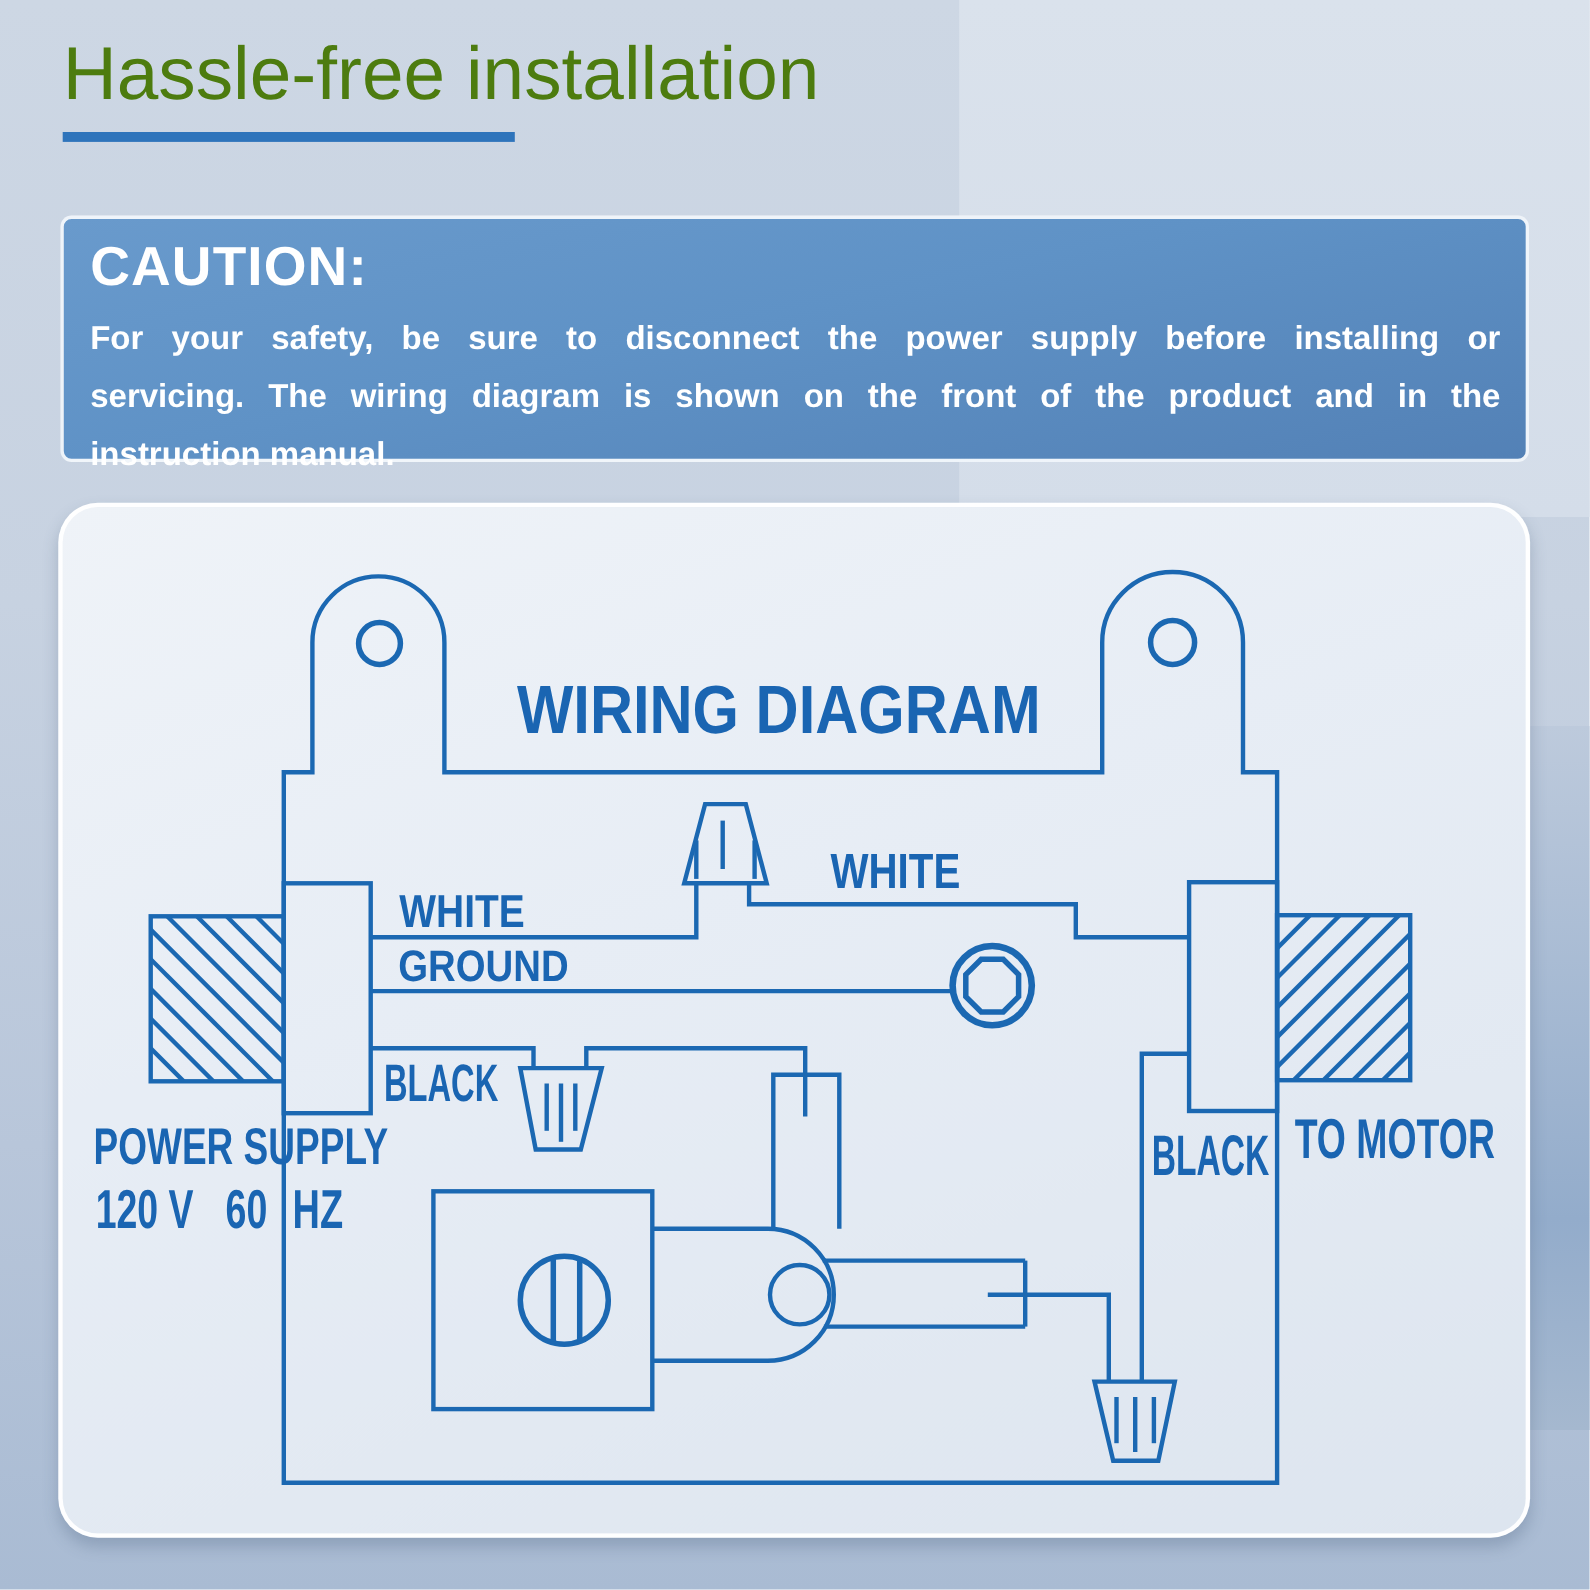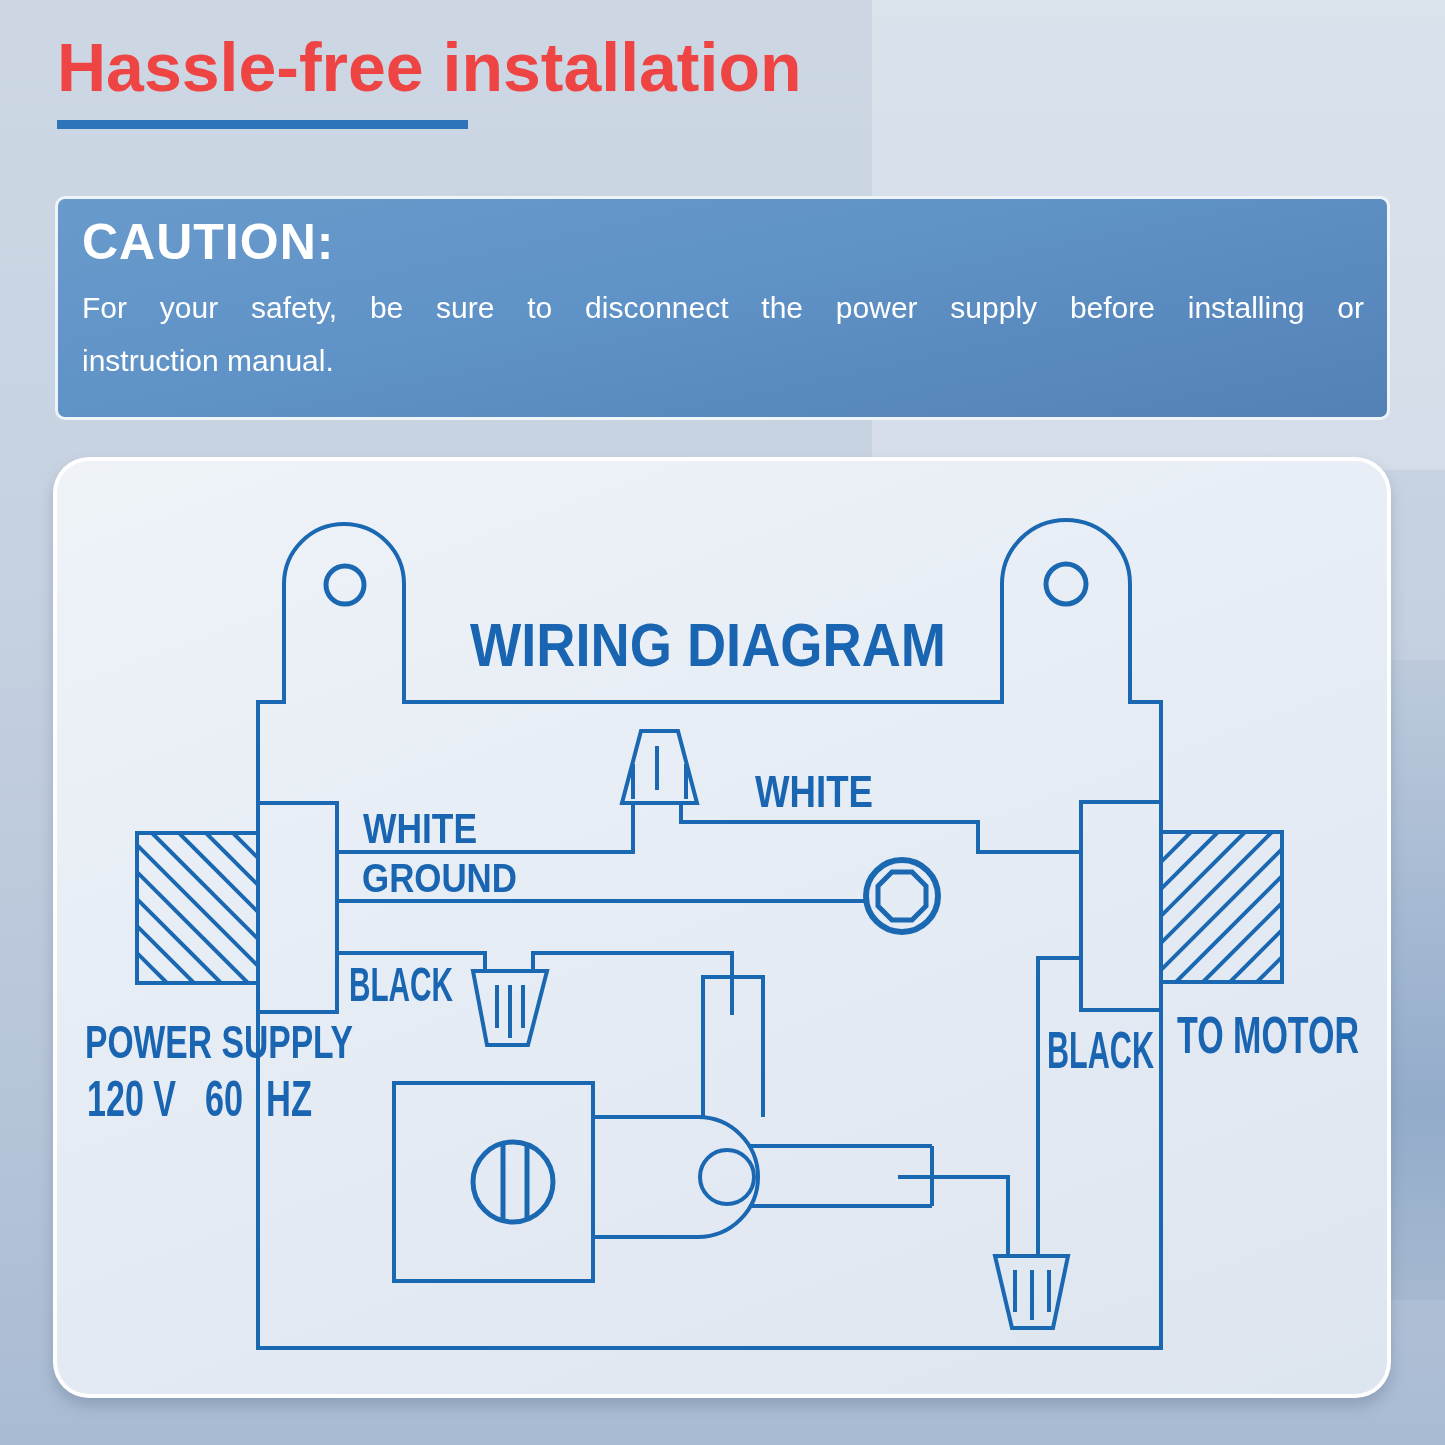--- a/index.html
+++ b/index.html
@@ -3,30 +3,30 @@
 <meta charset="utf-8">
 <style>
   html,body{margin:0;padding:0;}
   body{width:1445px;height:1445px;position:relative;overflow:hidden;
        font-family:"Liberation Sans",sans-serif;
        background:linear-gradient(180deg,#cdd7e4 0%,#c7d2e1 38%,#b8c6da 72%,#a9bbd3 100%);}
   .bg-band-right{position:absolute;left:872px;top:0;width:573px;height:470px;
        background:linear-gradient(180deg,#dae2ec 0%,#d4dde9 100%);}
   .bg-strip-right{position:absolute;left:1390px;top:660px;width:55px;height:640px;
        background:linear-gradient(180deg,#bdcadc 0%,#93accb 70%,#a5b8cf 100%);}
-  .page-title{position:absolute;left:57px;top:28px;font-size:68px;font-weight:bold;
-       color:#ef4444;letter-spacing:0px;white-space:nowrap;text-align:right;}
+  .page-title{position:absolute;left:57px;top:28px;font-size:68px;font-weight:normal;
+       color:#4d7c0f;letter-spacing:0px;white-space:nowrap;text-align:right;}
   .title-underline{position:absolute;left:57px;top:120px;width:411px;height:9px;background:#2e74bb;}
   .caution-box{position:absolute;left:55px;top:196px;width:1335px;height:224px;box-sizing:border-box;
        border:3px solid rgba(255,255,255,.9);border-radius:10px;
        background:linear-gradient(168deg,#699acc 0%,#5f92c6 45%,#5381b6 100%);
        color:#fff;padding:14px 24px 0 24px;}
   .caution-heading{font-size:50px;font-weight:bold;letter-spacing:1px;}
   .caution-body{margin-top:10px;width:1282px;}
-  .caution-line{font-size:30px;font-weight:normal;line-height:53px;white-space:nowrap;
+  .caution-line{font-size:30px;font-weight:bold;line-height:53px;white-space:nowrap;
        text-align:justify;text-align-last:justify;}
   .caution-line.last{text-align:center;text-align-last:left;white-space:normal;}
   .wiring-panel{position:absolute;left:53px;top:457px;width:1338px;height:941px;box-sizing:border-box;
        border:4px solid rgba(255,255,255,.95);border-radius:36px;
        background:linear-gradient(160deg,#eff3f8 0%,#e7edf5 40%,#dde5ef 100%);
        box-shadow:0 8px 14px rgba(70,90,120,.28);}
   svg.diagram{position:absolute;left:0;top:0;width:1445px;height:1445px;}
   svg.diagram *{vector-effect:none;}
   .ln{stroke:#1b68b2;stroke-width:4;fill:none;}
   .ln5{stroke:#1b68b2;stroke-width:5;fill:none;}
@@ -39,20 +39,21 @@
 <div class="bg-band-right"></div>
 <div class="bg-strip-right"></div>
 
 <div class="page-title">Hassle-free installation</div>
 <div class="title-underline"></div>
 
 <div class="caution-box">
   <div class="caution-heading">CAUTION:</div>
   <div class="caution-body">
     <div class="caution-line">For your safety, be sure to disconnect the power supply before installing or</div>
+    <div class="caution-line">servicing. The wiring diagram is shown on the front of the product and in the</div>
     <div class="caution-line last">instruction manual.</div>
   </div>
 </div>
 
 <div class="wiring-panel"></div>
 
 <svg class="diagram" viewBox="0 0 1445 1445">
   <defs>
     <clipPath id="hatchL">
         <rect x="137" y="833" width="121" height="150"></rect>

